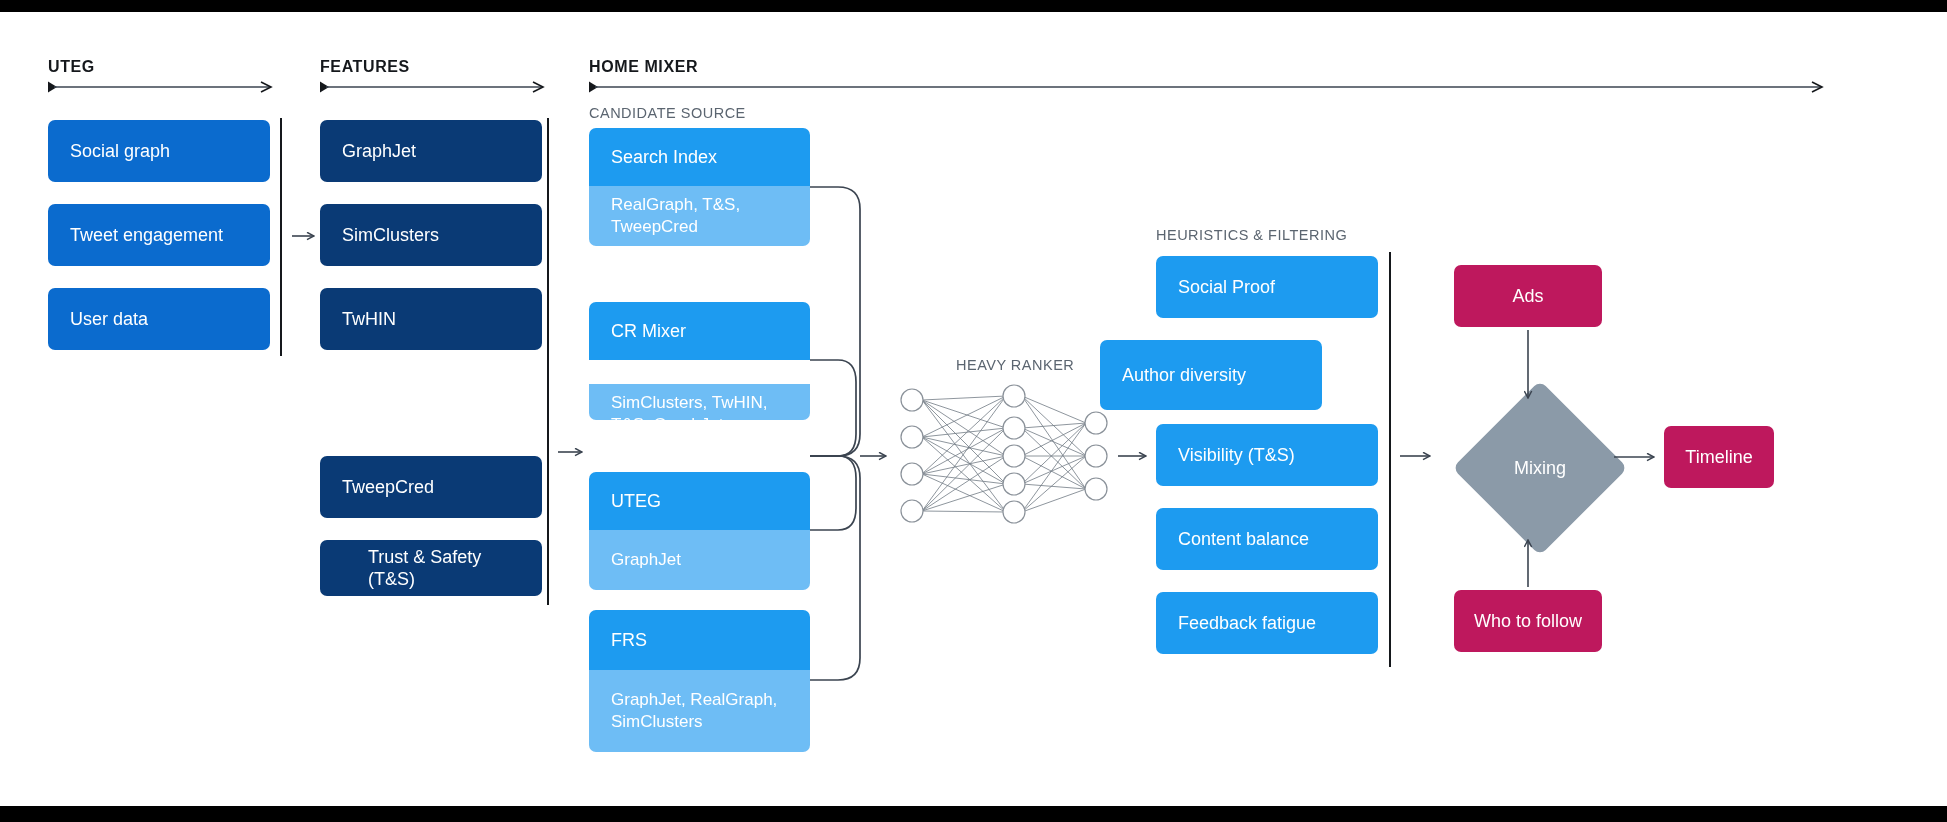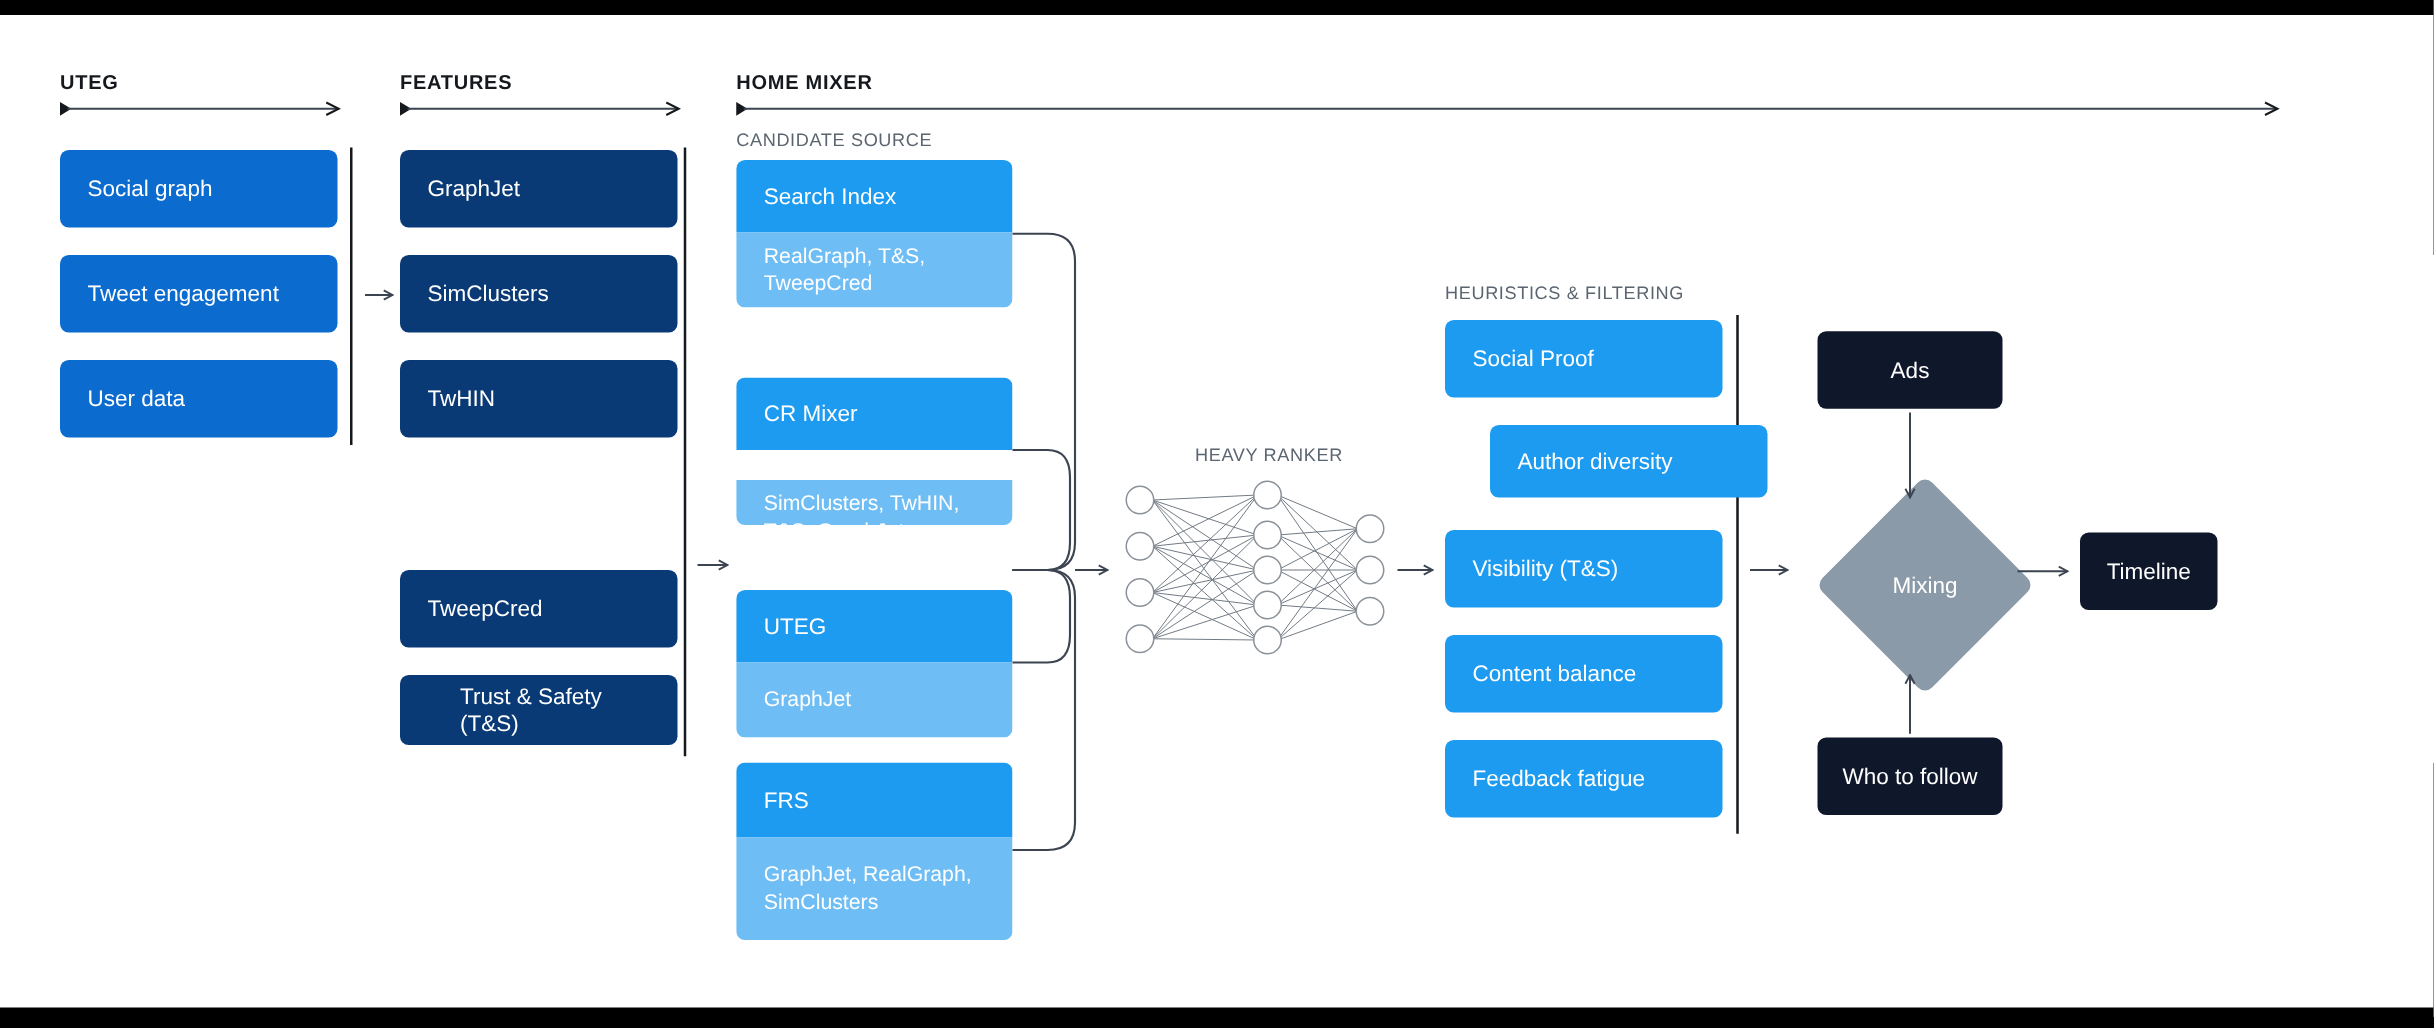--- a/index.html
+++ b/index.html
@@ -44,21 +44,21 @@
     display:flex;align-items:center;
     color:#ffffff;
     font-size:18px;
     box-sizing:border-box;
     padding:0 22px;
     line-height:1.25;
   }
   .box.data-box{background:#0b6bce;}
   .box.feature-box{background:#0a3a75;}
   .box.heur-box{background:#1d9bf0;}
-  .box.out-box{background:#0f172a;justify-content:center;padding:0 14px;}
+  .box.out-box{background:#be185d;justify-content:center;padding:0 14px;}
 
   
   .cs-card{
     position:absolute;
     border-radius:7px;
     overflow:hidden;
     box-sizing:border-box;
   }
   .cs-head{
     background:#1d9bf0;
@@ -181,21 +181,21 @@
 
   <div class="cs-card" style="left:589px;top:610px;width:221px;height:142px;">
     <div class="cs-head" style="height:60px;">FRS</div>
     <div class="cs-body" style="height:82px;white-space:pre-line;">GraphJet, RealGraph,
 SimClusters</div>
   </div>
 
   <div class="box heur-box" style="left:1156px;top:256px;width:222px;height:62px;">
     <span>Social Proof</span>
   </div>
-  <div class="box heur-box" style="left:1192px;top:340px;width:222px;height:58px;">
+  <div class="box heur-box" style="left:1100px;top:340px;width:222px;height:70px;">
     <span>Author diversity</span>
   </div>
   <div class="box heur-box" style="left:1156px;top:424px;width:222px;height:62px;">
     <span>Visibility (T&amp;S)</span>
   </div>
   <div class="box heur-box" style="left:1156px;top:508px;width:222px;height:62px;">
     <span>Content balance</span>
   </div>
   <div class="box heur-box" style="left:1156px;top:592px;width:222px;height:62px;">
     <span>Feedback fatigue</span>

